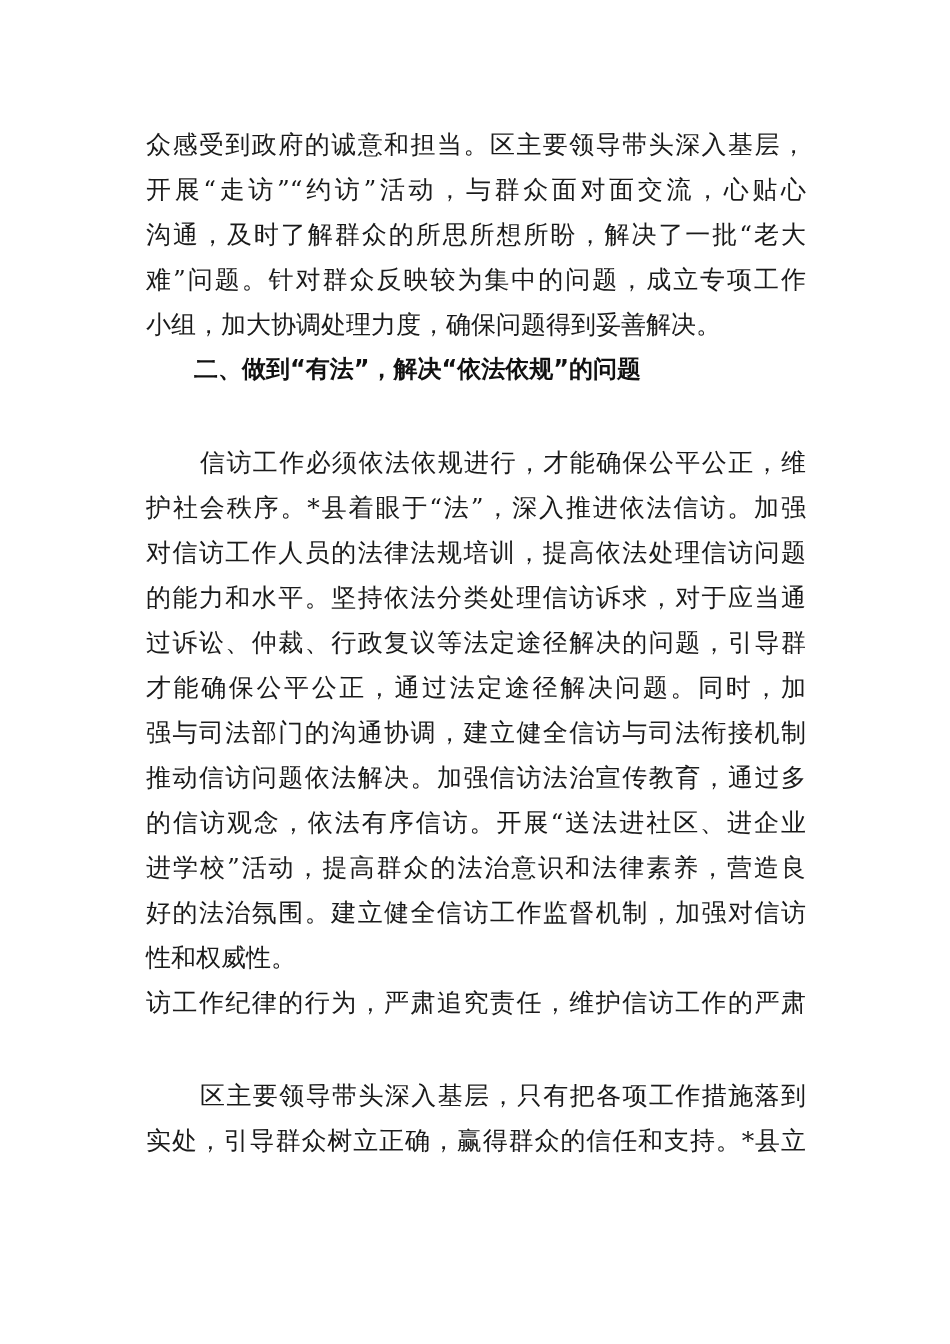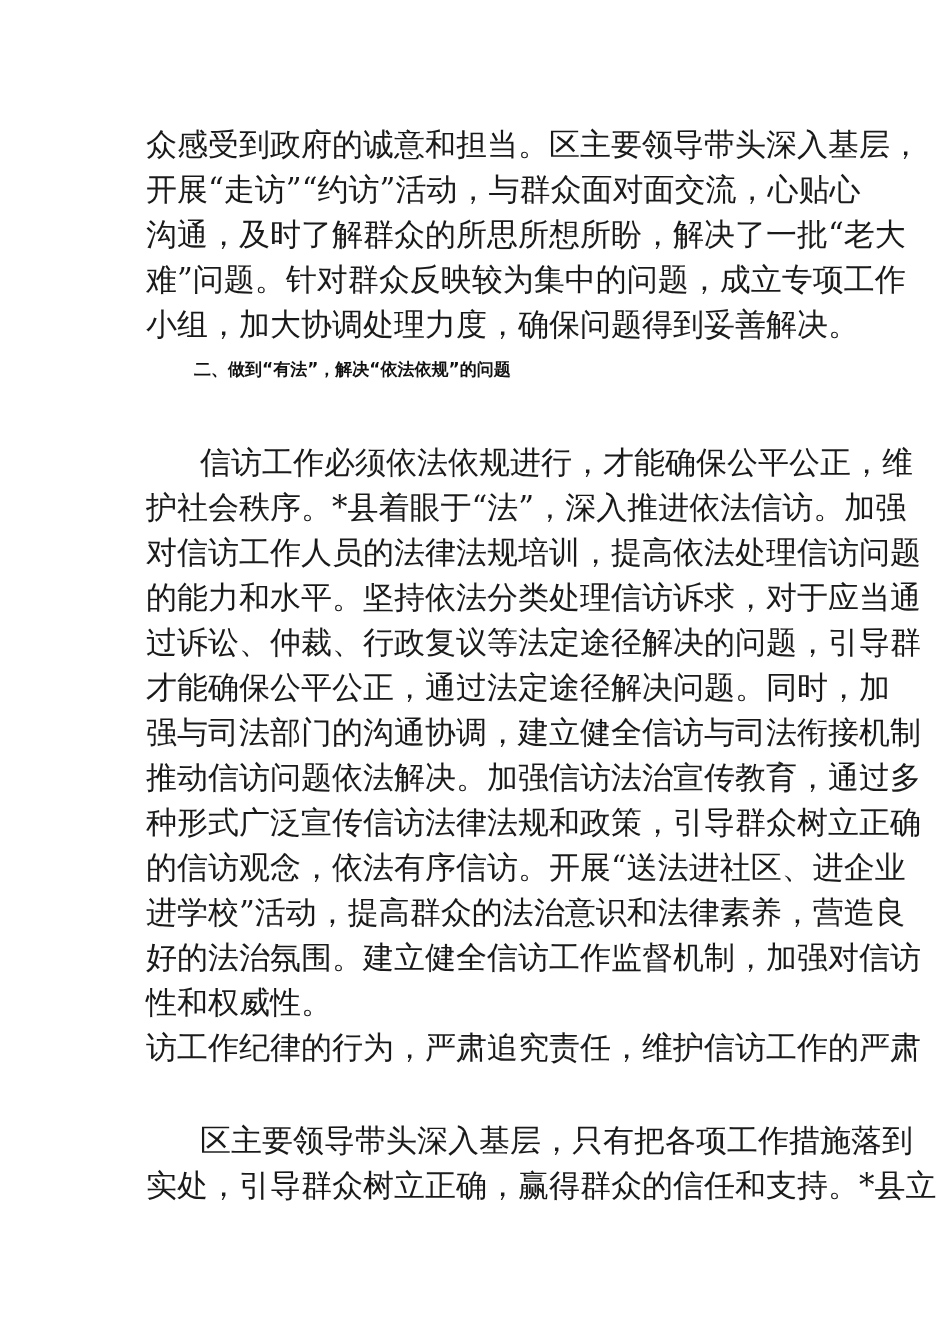--- a/index.html
+++ b/index.html
@@ -1,33 +1,33 @@
 <!DOCTYPE html>
 <html><head>
 <meta charset="utf-8">
 <style>
   html, body { margin: 0; padding: 0; background: #ffffff; }
   body { width: 950px; height: 1344px; position: relative; overflow: hidden; }
   .page { position: absolute; left: 146px; top: 122px; width: 660px; }
   .line {
     font-family: "DejaVu Serif", "Liberation Serif", serif;
-    font-size: 31px;
+    font-size: 25px;
     color: #1a1a1a;
     height: 45px;
     line-height: 45px;
     white-space: nowrap;
     text-align: justify;
     text-align-last: justify;
     letter-spacing: 0;
   }
   .line.last { text-align-last: left; }
   .heading {
     font-family: "DejaVu Sans", "Liberation Sans", sans-serif;
     font-weight: bold;
-    font-size: 17px;
+    font-size: 24px;
     color: #111;
     height: 45px;
     line-height: 45px;
     padding-left: 48px;
     white-space: nowrap;
   }
   .indent { padding-left: 54px; margin-top: 48px; }
 </style>
 </head>
 <body>
@@ -45,21 +45,20 @@
 
   <div>
     <div class="line indent">信访工作必须依法依规进行，才能确保公平公正，维</div>
     <div class="line">护社会秩序。*县着眼于“法”，深入推进依法信访。加强</div>
     <div class="line">对信访工作人员的法律法规培训，提高依法处理信访问题</div>
     <div class="line">的能力和水平。坚持依法分类处理信访诉求，对于应当通</div>
     <div class="line">过诉讼、仲裁、行政复议等法定途径解决的问题，引导群</div>
     <div class="line">才能确保公平公正，通过法定途径解决问题。同时，加</div>
     <div class="line">强与司法部门的沟通协调，建立健全信访与司法衔接机制</div>
     <div class="line">推动信访问题依法解决。加强信访法治宣传教育，通过多</div>
-    <div class="line">种形式广泛宣传信访法律法规和政策，引导群众树立正确</div>
     <div class="line">的信访观念，依法有序信访。开展“送法进社区、进企业</div>
     <div class="line">进学校”活动，提高群众的法治意识和法律素养，营造良</div>
     <div class="line">好的法治氛围。建立健全信访工作监督机制，加强对信访</div>
     <div class="line last">性和权威性。</div>
     <div class="line">访工作纪律的行为，严肃追究责任，维护信访工作的严肃</div>
   </div>
 
 
   <div>
     <div class="line indent">区主要领导带头深入基层，只有把各项工作措施落到</div>

